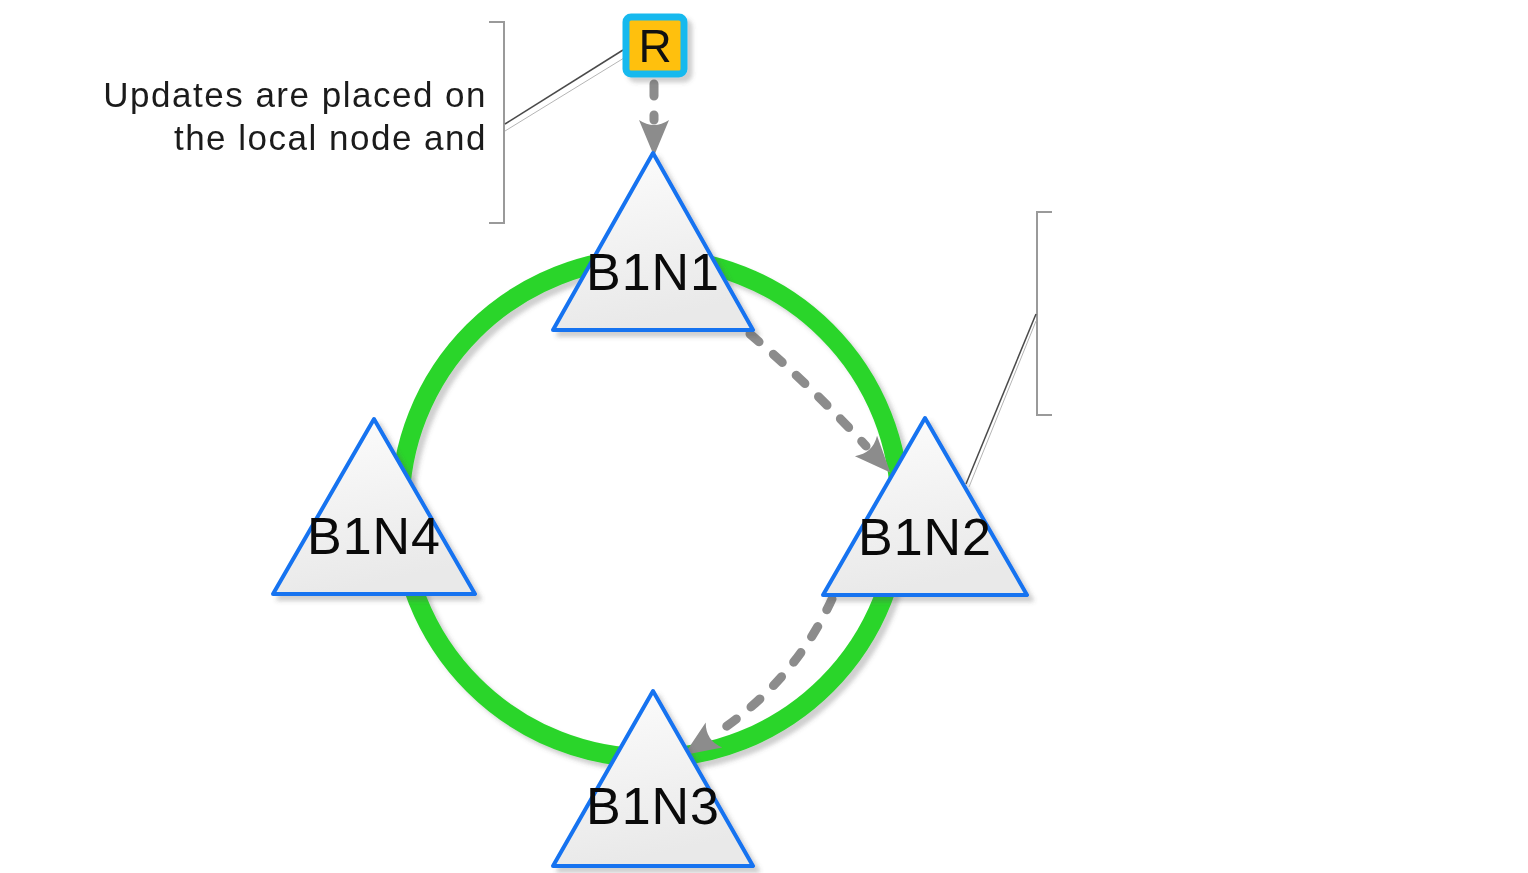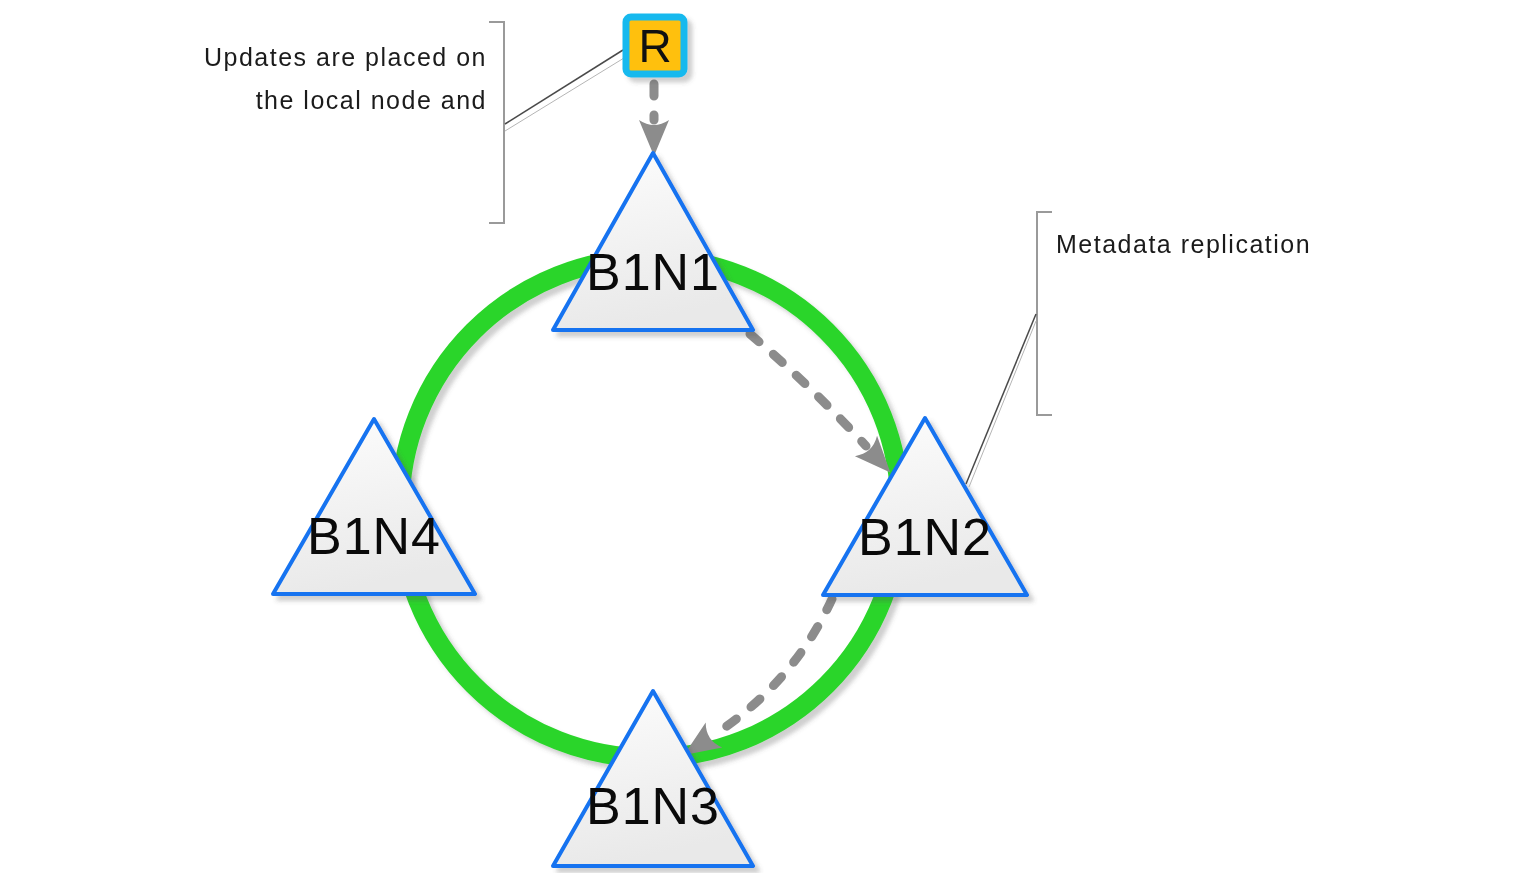--- a/index.html
+++ b/index.html
@@ -28,26 +28,27 @@
     letter-spacing: 1px;
   }
   .root-label {
     font-family: "Liberation Sans", sans-serif;
     font-size: 46px;
     font-weight: 300;
     fill: #111111;
   }
   .annotation {
     position: absolute;
-    font-size: 25px;
+    font-size: 35px;
     font-weight: 300;
     line-height: 43px;
     letter-spacing: 1.5px;
     color: #1b1b1b;
     white-space: nowrap;
+    margin-top: 37px;
   }
   .annotation-left {
     top: 36px;
     right: 1041px;
     text-align: right;
   }
   .annotation-right {
     top: 223px;
     left: 1056px;
     text-align: left;
@@ -109,16 +110,15 @@
     </g>
     <text class="root-label" x="655" y="62" text-anchor="middle">R</text>
   </svg>
 
   <div class="annotation annotation-left">
     <div>Updates are placed on</div>
     <div>the local node and</div>
   </div>
 
   <div class="annotation annotation-right">
-    <div>Metadata replication</div>
   </div>
 
 </div>
 
 </body></html>

